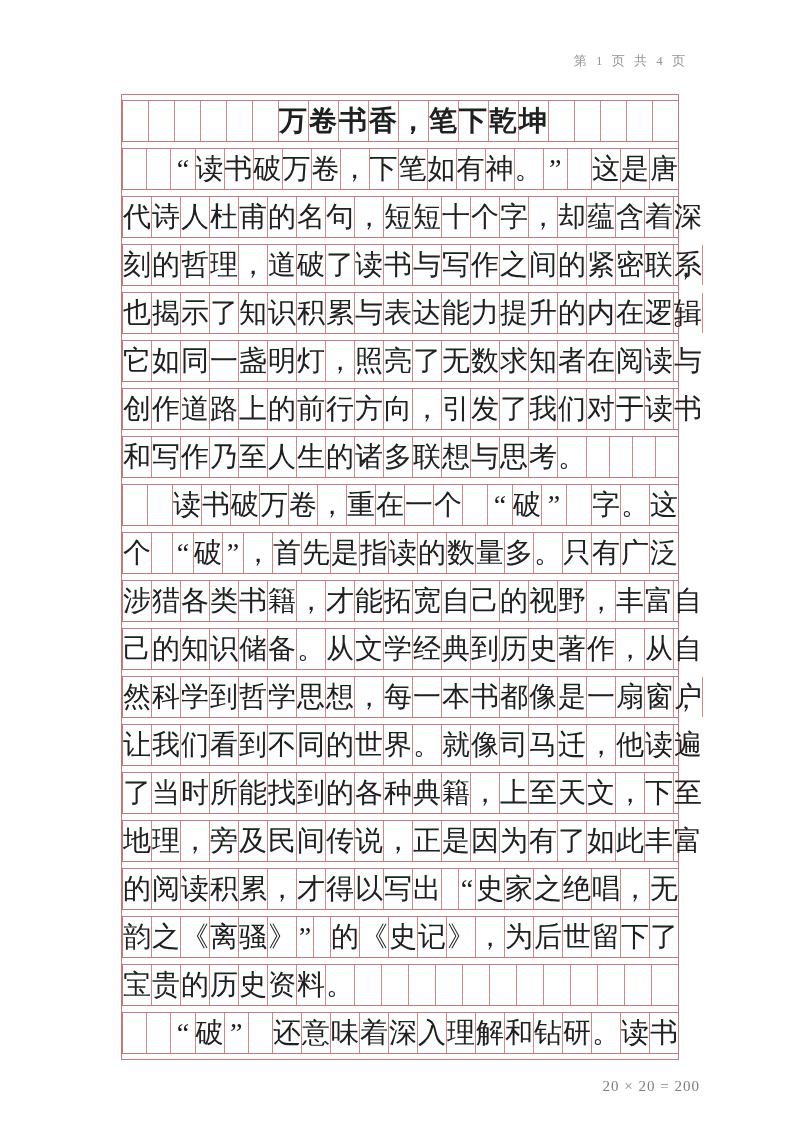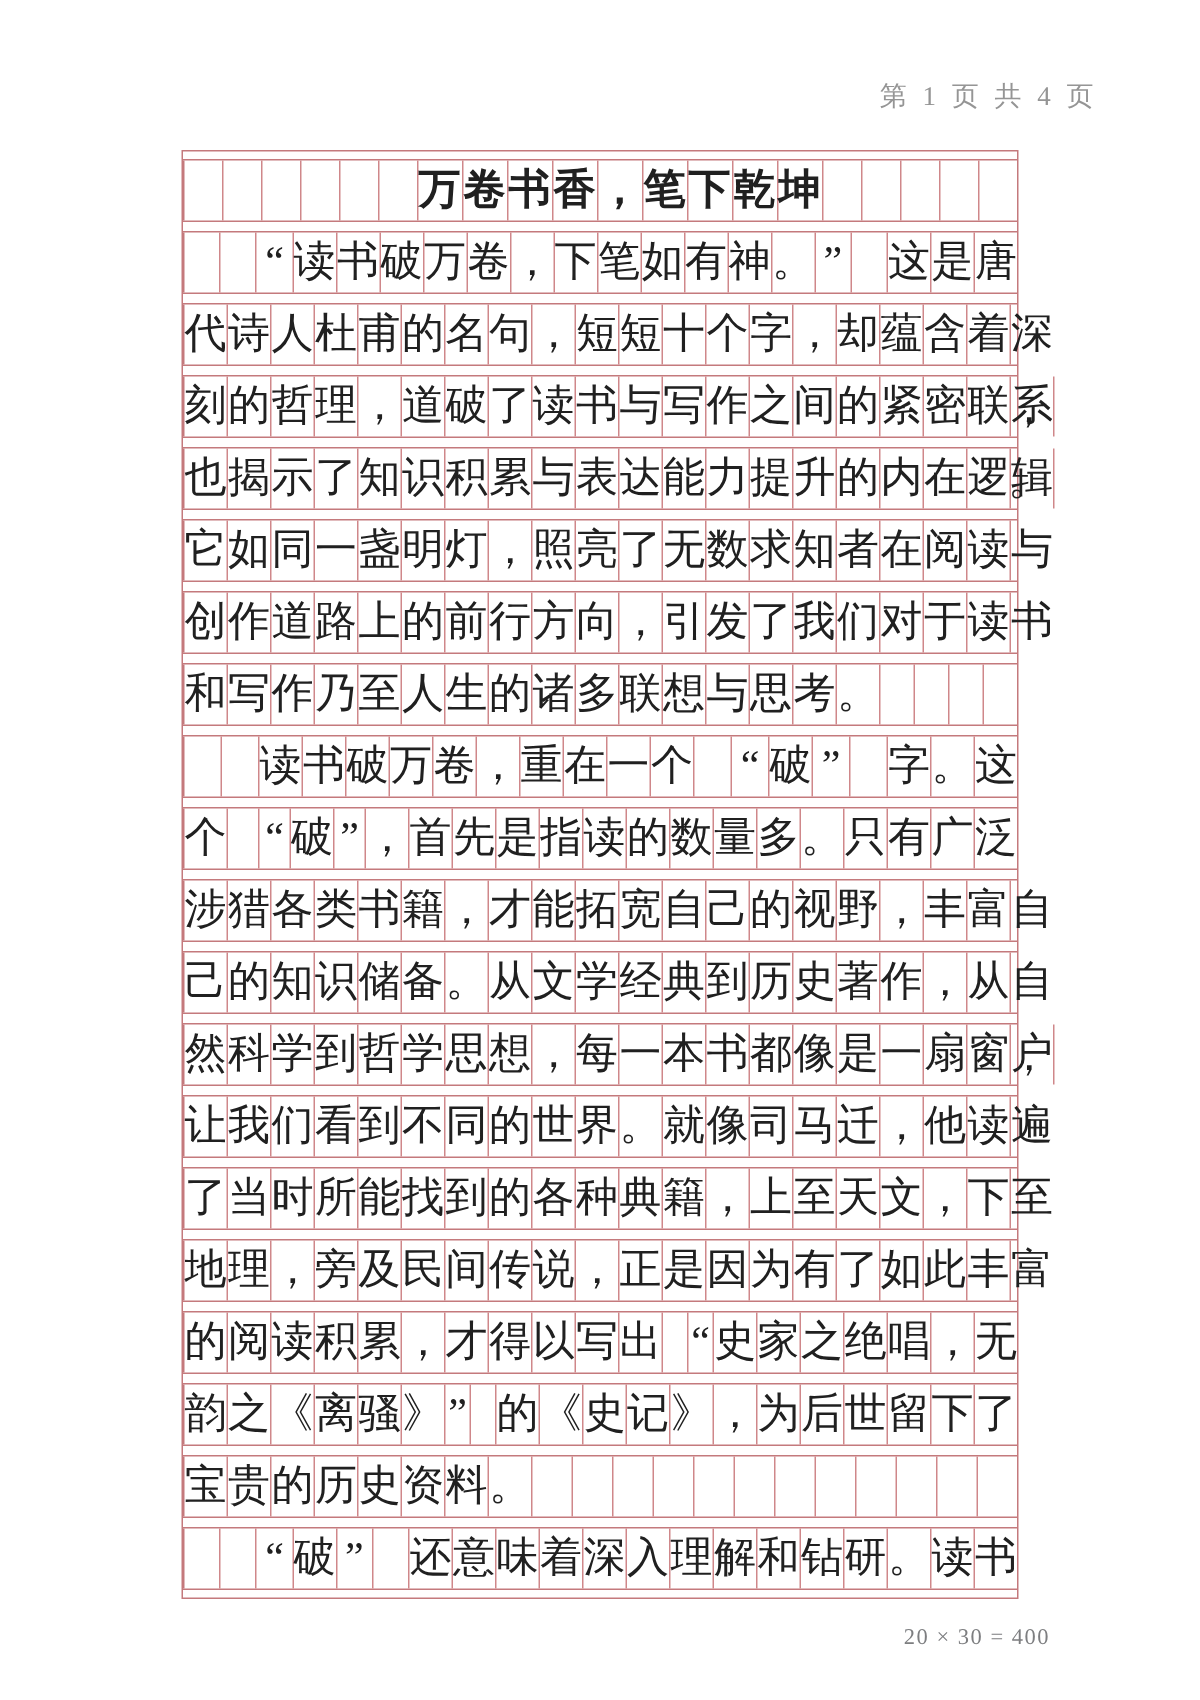--- a/index.html
+++ b/index.html
@@ -10,23 +10,23 @@
   body {
     width: 800px;
     height: 1133px;
     font-family: "Liberation Serif", serif;
     position: relative;
     overflow: hidden;
   }
   .page-header {
     margin-top: 52px;
     text-align: right;
-    padding-right: 68px;
+    padding-right: 112px;
     color: #959595;
-    font-size: 18px;
+    font-size: 13px;
     letter-spacing: 3px;
     font-family: "Liberation Serif", serif;
   }
   .grid {
     width: 556px;
     margin: 24px auto 0;
     border: 1px solid #c4797c;
     padding: 5px 0;
     box-sizing: content-box;
     background: #fffefe;
@@ -521,13 +521,13 @@
       <div class="cell">解</div>
       <div class="cell">和</div>
       <div class="cell">钻</div>
       <div class="cell">研</div>
       <div class="cell">。</div>
       <div class="cell">读</div>
       <div class="cell">书</div>
     </div>
   </div>
 
-<div class="page-footer">20 × 30 = 400</div>
+<div class="page-footer">20 × 20 = 200</div>
 
 </body></html>

